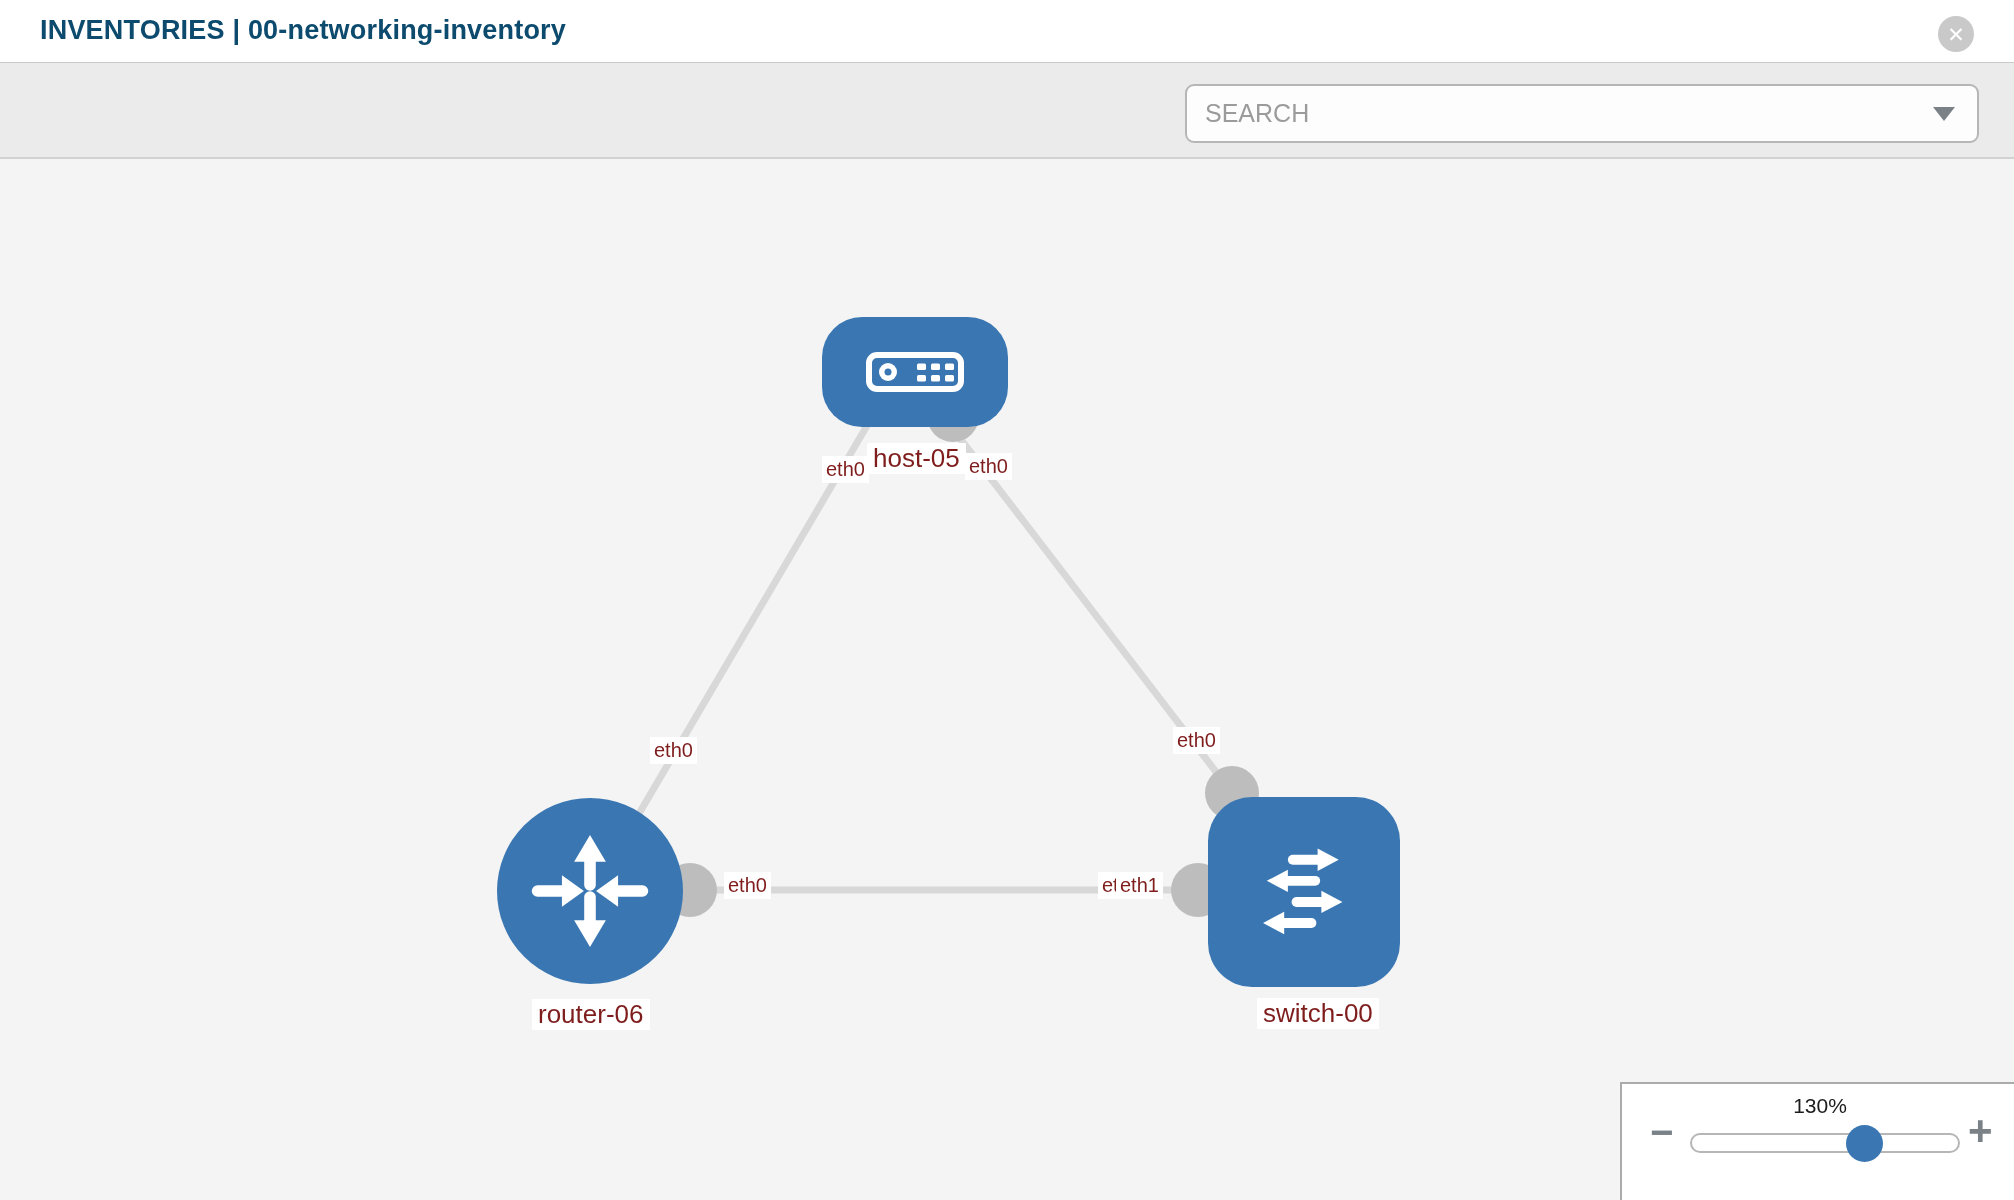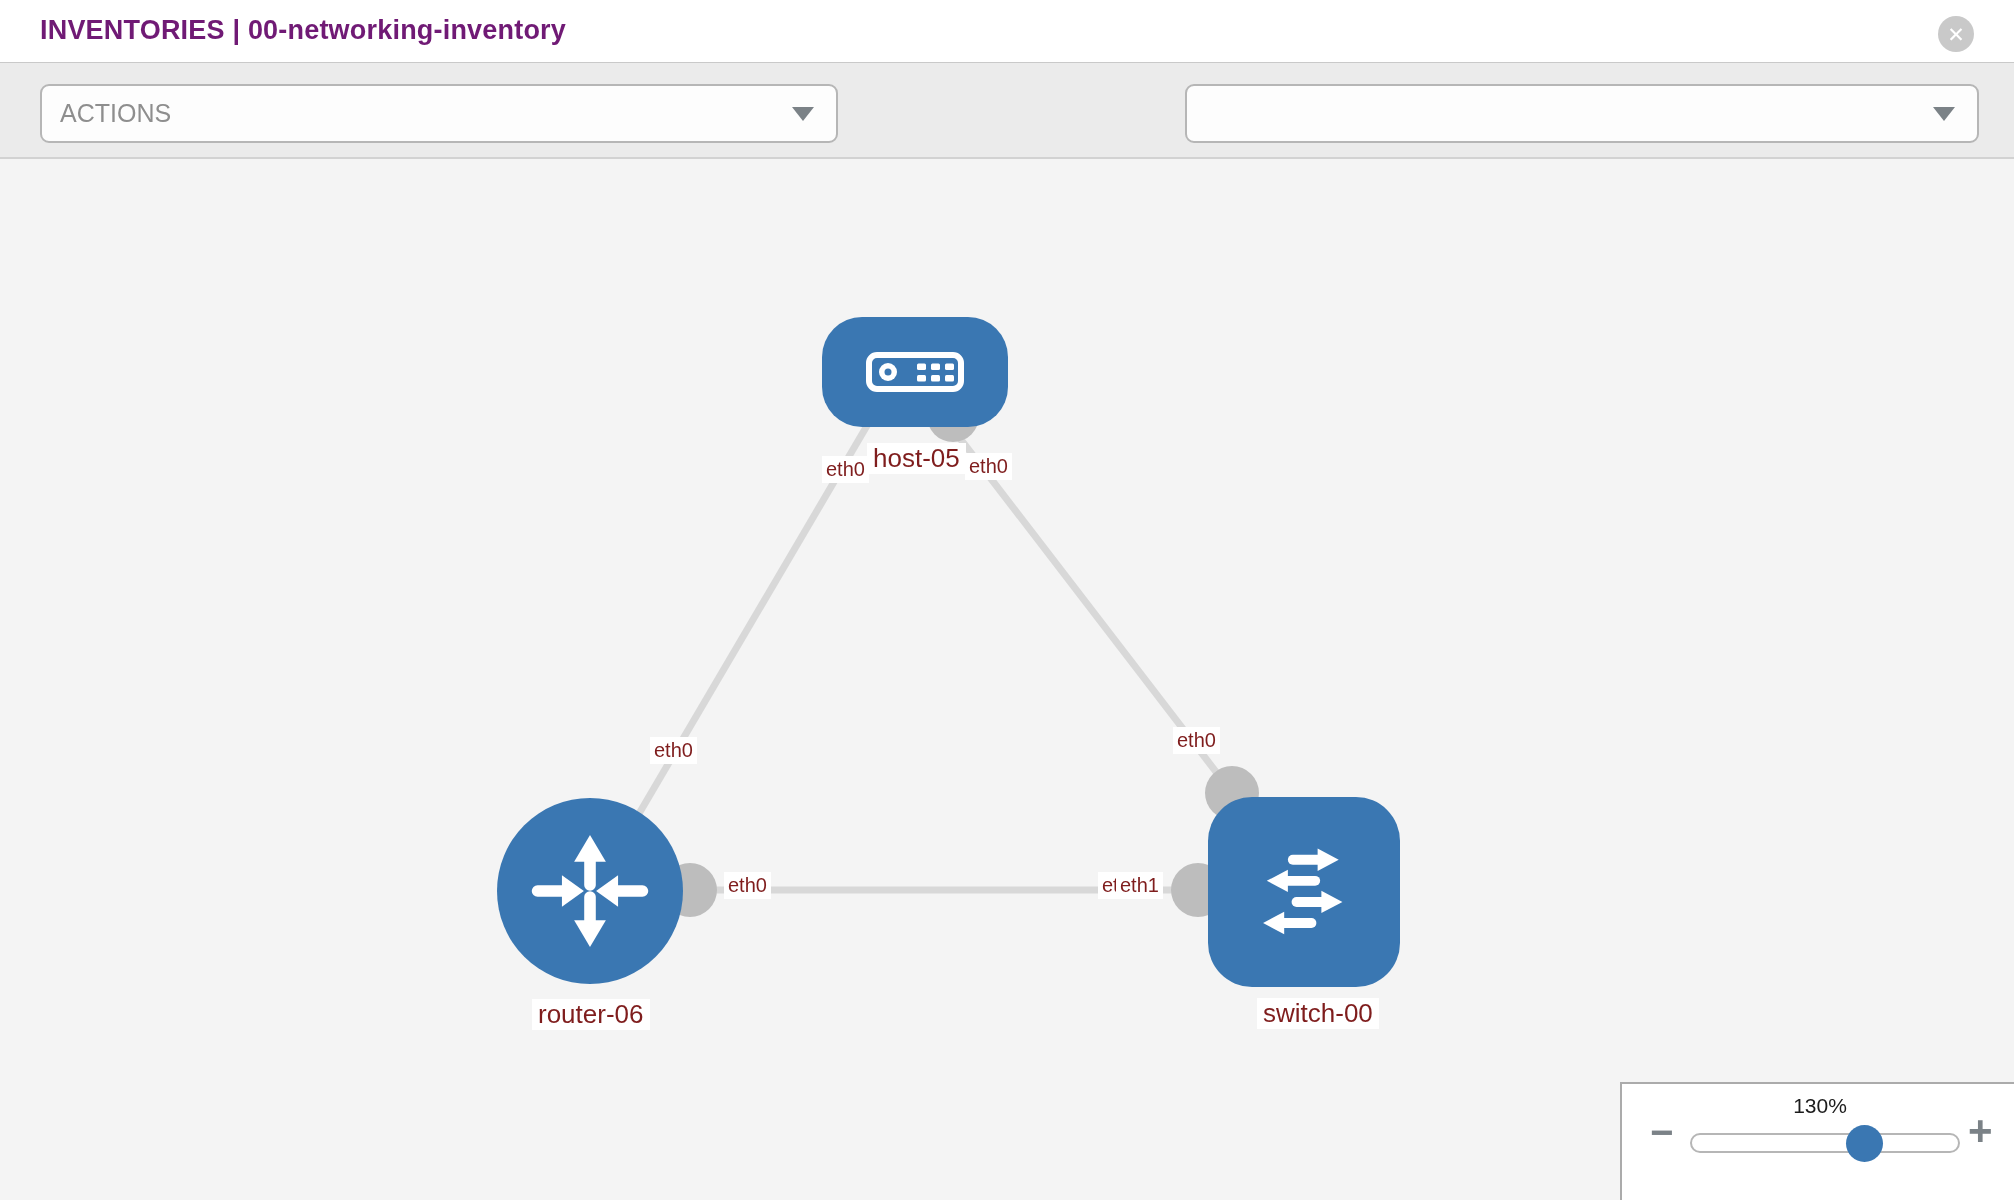--- a/index.html
+++ b/index.html
@@ -3,21 +3,21 @@
 <meta charset="utf-8">
 <style>
   html,body{margin:0;padding:0;}
   body{
     width:2014px;height:1200px;overflow:hidden;position:relative;
     background:#ffffff;font-family:"Liberation Sans","DejaVu Sans",sans-serif;
     -webkit-font-smoothing:antialiased;
   }
   
   .header{position:absolute;top:0;left:0;width:2014px;height:62px;background:#ffffff;}
-  .page-title{position:absolute;left:40px;top:15px;font-size:27px;font-weight:bold;color:#701a75;letter-spacing:.2px;}
+  .page-title{position:absolute;left:40px;top:15px;font-size:27px;font-weight:bold;color:#0c4a6e;letter-spacing:.2px;}
   .close-btn{position:absolute;right:40px;top:16px;width:36px;height:36px;border-radius:50%;
     background:#c9c9c9;color:#ffffff;display:flex;align-items:center;justify-content:center;
     font-size:21px;font-weight:bold;cursor:pointer;line-height:1;}
   
   .toolbar{position:absolute;top:62px;left:0;width:2014px;height:94px;background:#ebebeb;
     border-top:1px solid #c9c9c9;border-bottom:2px solid #d2d2d2;box-sizing:content-box;}
   .dropdown{position:absolute;top:21px;height:59px;background:#fdfdfd;border:2px solid #b6b6b6;
     border-radius:9px;box-sizing:border-box;display:flex;align-items:center;}
   .dd-actions{left:40px;width:798px;}
   .dd-search{left:1185px;width:794px;}
@@ -54,43 +54,40 @@
 <body>
 
 <div class="header">
   <div class="page-title">INVENTORIES | 00-networking-inventory</div>
   <div class="close-btn">
     <span>✕</span>
   </div>
 </div>
 
 <div class="toolbar">
-  <div class="dropdown dd-actions">
-    <span class="dd-label">ACTIONS</span>
-    <span class="caret"></span>
-  </div>
 
   <div class="tool-btn btn-wrench">
     <svg width="36" height="36" viewBox="0 0 512 512">
       <path fill="#7b8287" d="M507.73 109.1c-2.24-9.03-13.54-12.09-20.12-5.51l-74.36 74.36-67.88-11.31-11.31-67.88 74.36-74.36c6.62-6.62 3.43-17.9-5.66-20.16-47.38-11.74-99.55.91-136.58 37.93-39.64 39.64-50.55 97.1-34.05 147.2L18.74 402.76c-24.99 24.99-24.99 65.51 0 90.5 24.99 24.99 65.51 24.99 90.5 0l213.21-213.21c50.12 16.71 107.47 5.68 147.37-34.22 37.07-37.07 49.7-89.32 37.91-136.73zM64 472c-13.25 0-24-10.75-24-24 0-13.26 10.75-24 24-24s24 10.74 24 24c0 13.25-10.75 24-24 24z"></path>
     </svg>
   </div>
 
   <div class="tool-btn btn-key">
     <svg width="40" height="40" viewBox="0 0 48 48">
       <g stroke="#7b8287" stroke-width="5.5" fill="none" stroke-linecap="round">
         <circle cx="14" cy="14" r="8.5"></circle>
         <path d="M20.5 20.5 L38 38"></path>
         <path d="M29 29 L24.5 34.5"></path>
         <path d="M36 36 L31.5 41.5"></path>
       </g>
     </svg>
   </div>
 
   <div class="dropdown dd-search">
+    <input class="search-input" type="text" placeholder="SEARCH" style="">
     <span class="caret"></span>
   </div>
 </div>
 
 <div class="canvas">
 
   <svg class="edges-svg" width="2014" height="1041" viewBox="0 159 2014 1041">
     <g stroke="#d8d8d8" stroke-width="7">
       <line x1="868" y1="424" x2="600" y2="880"></line>
       <line x1="952" y1="428" x2="1233" y2="794"></line>

